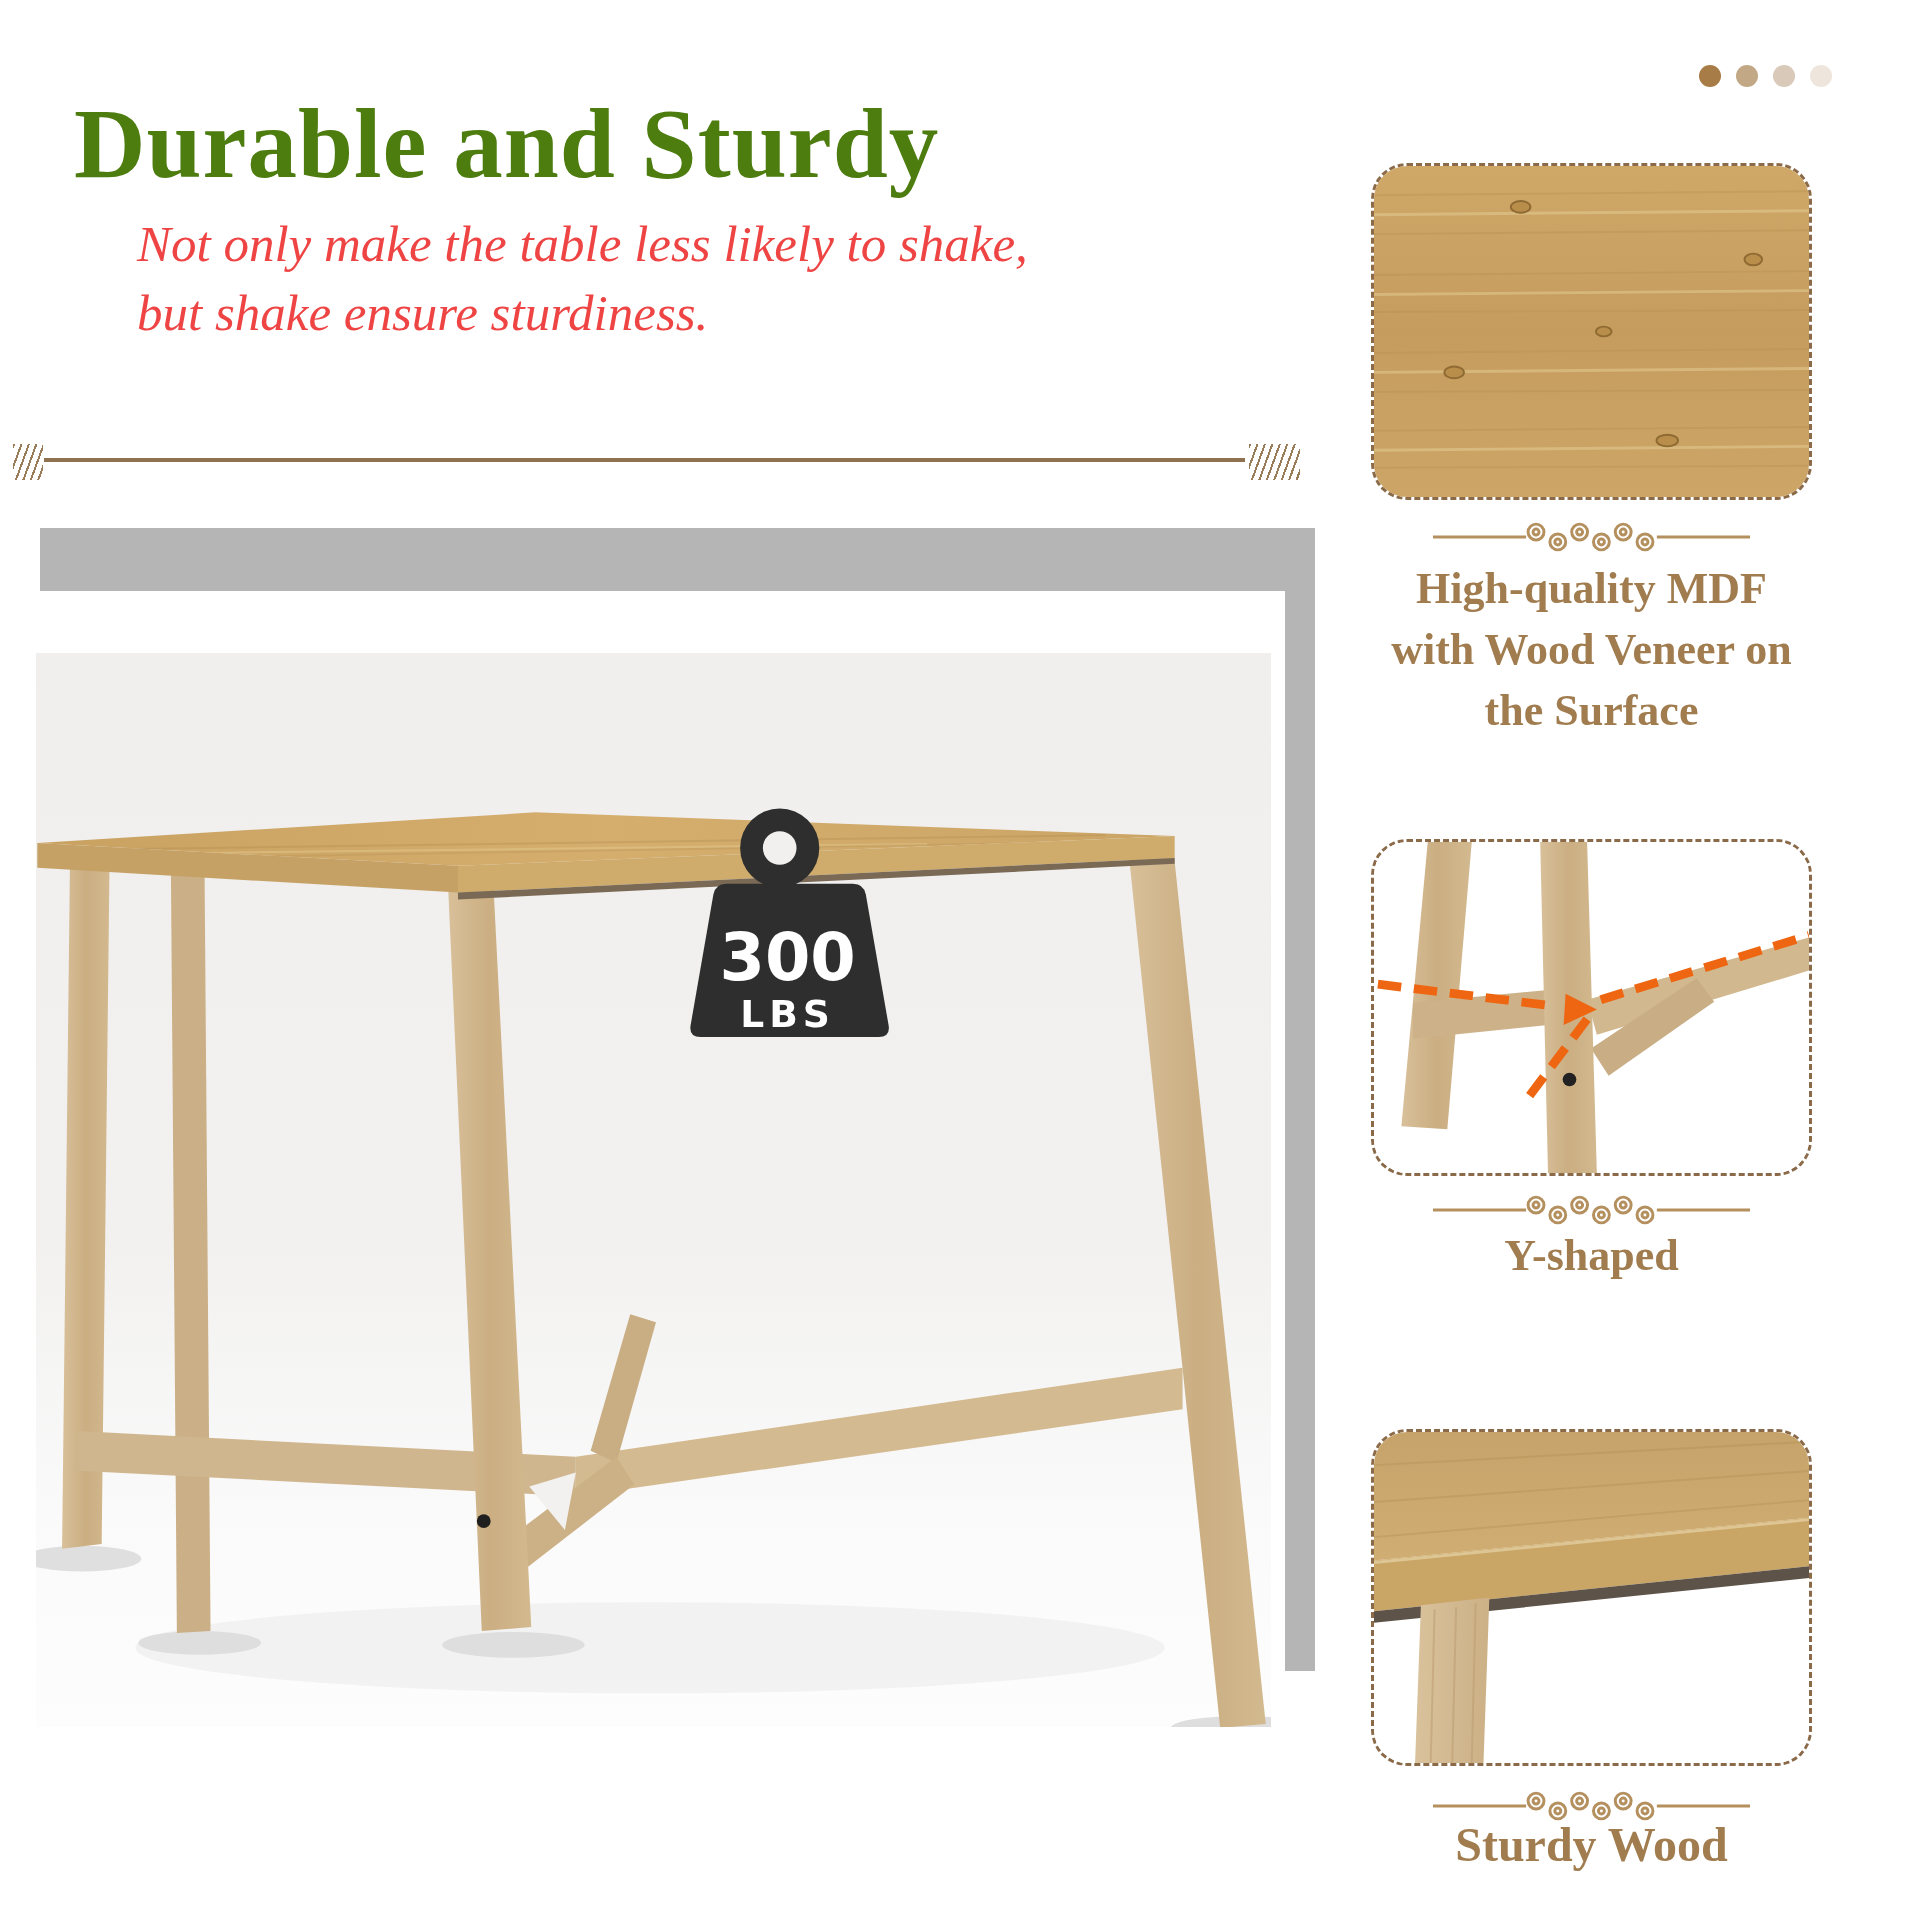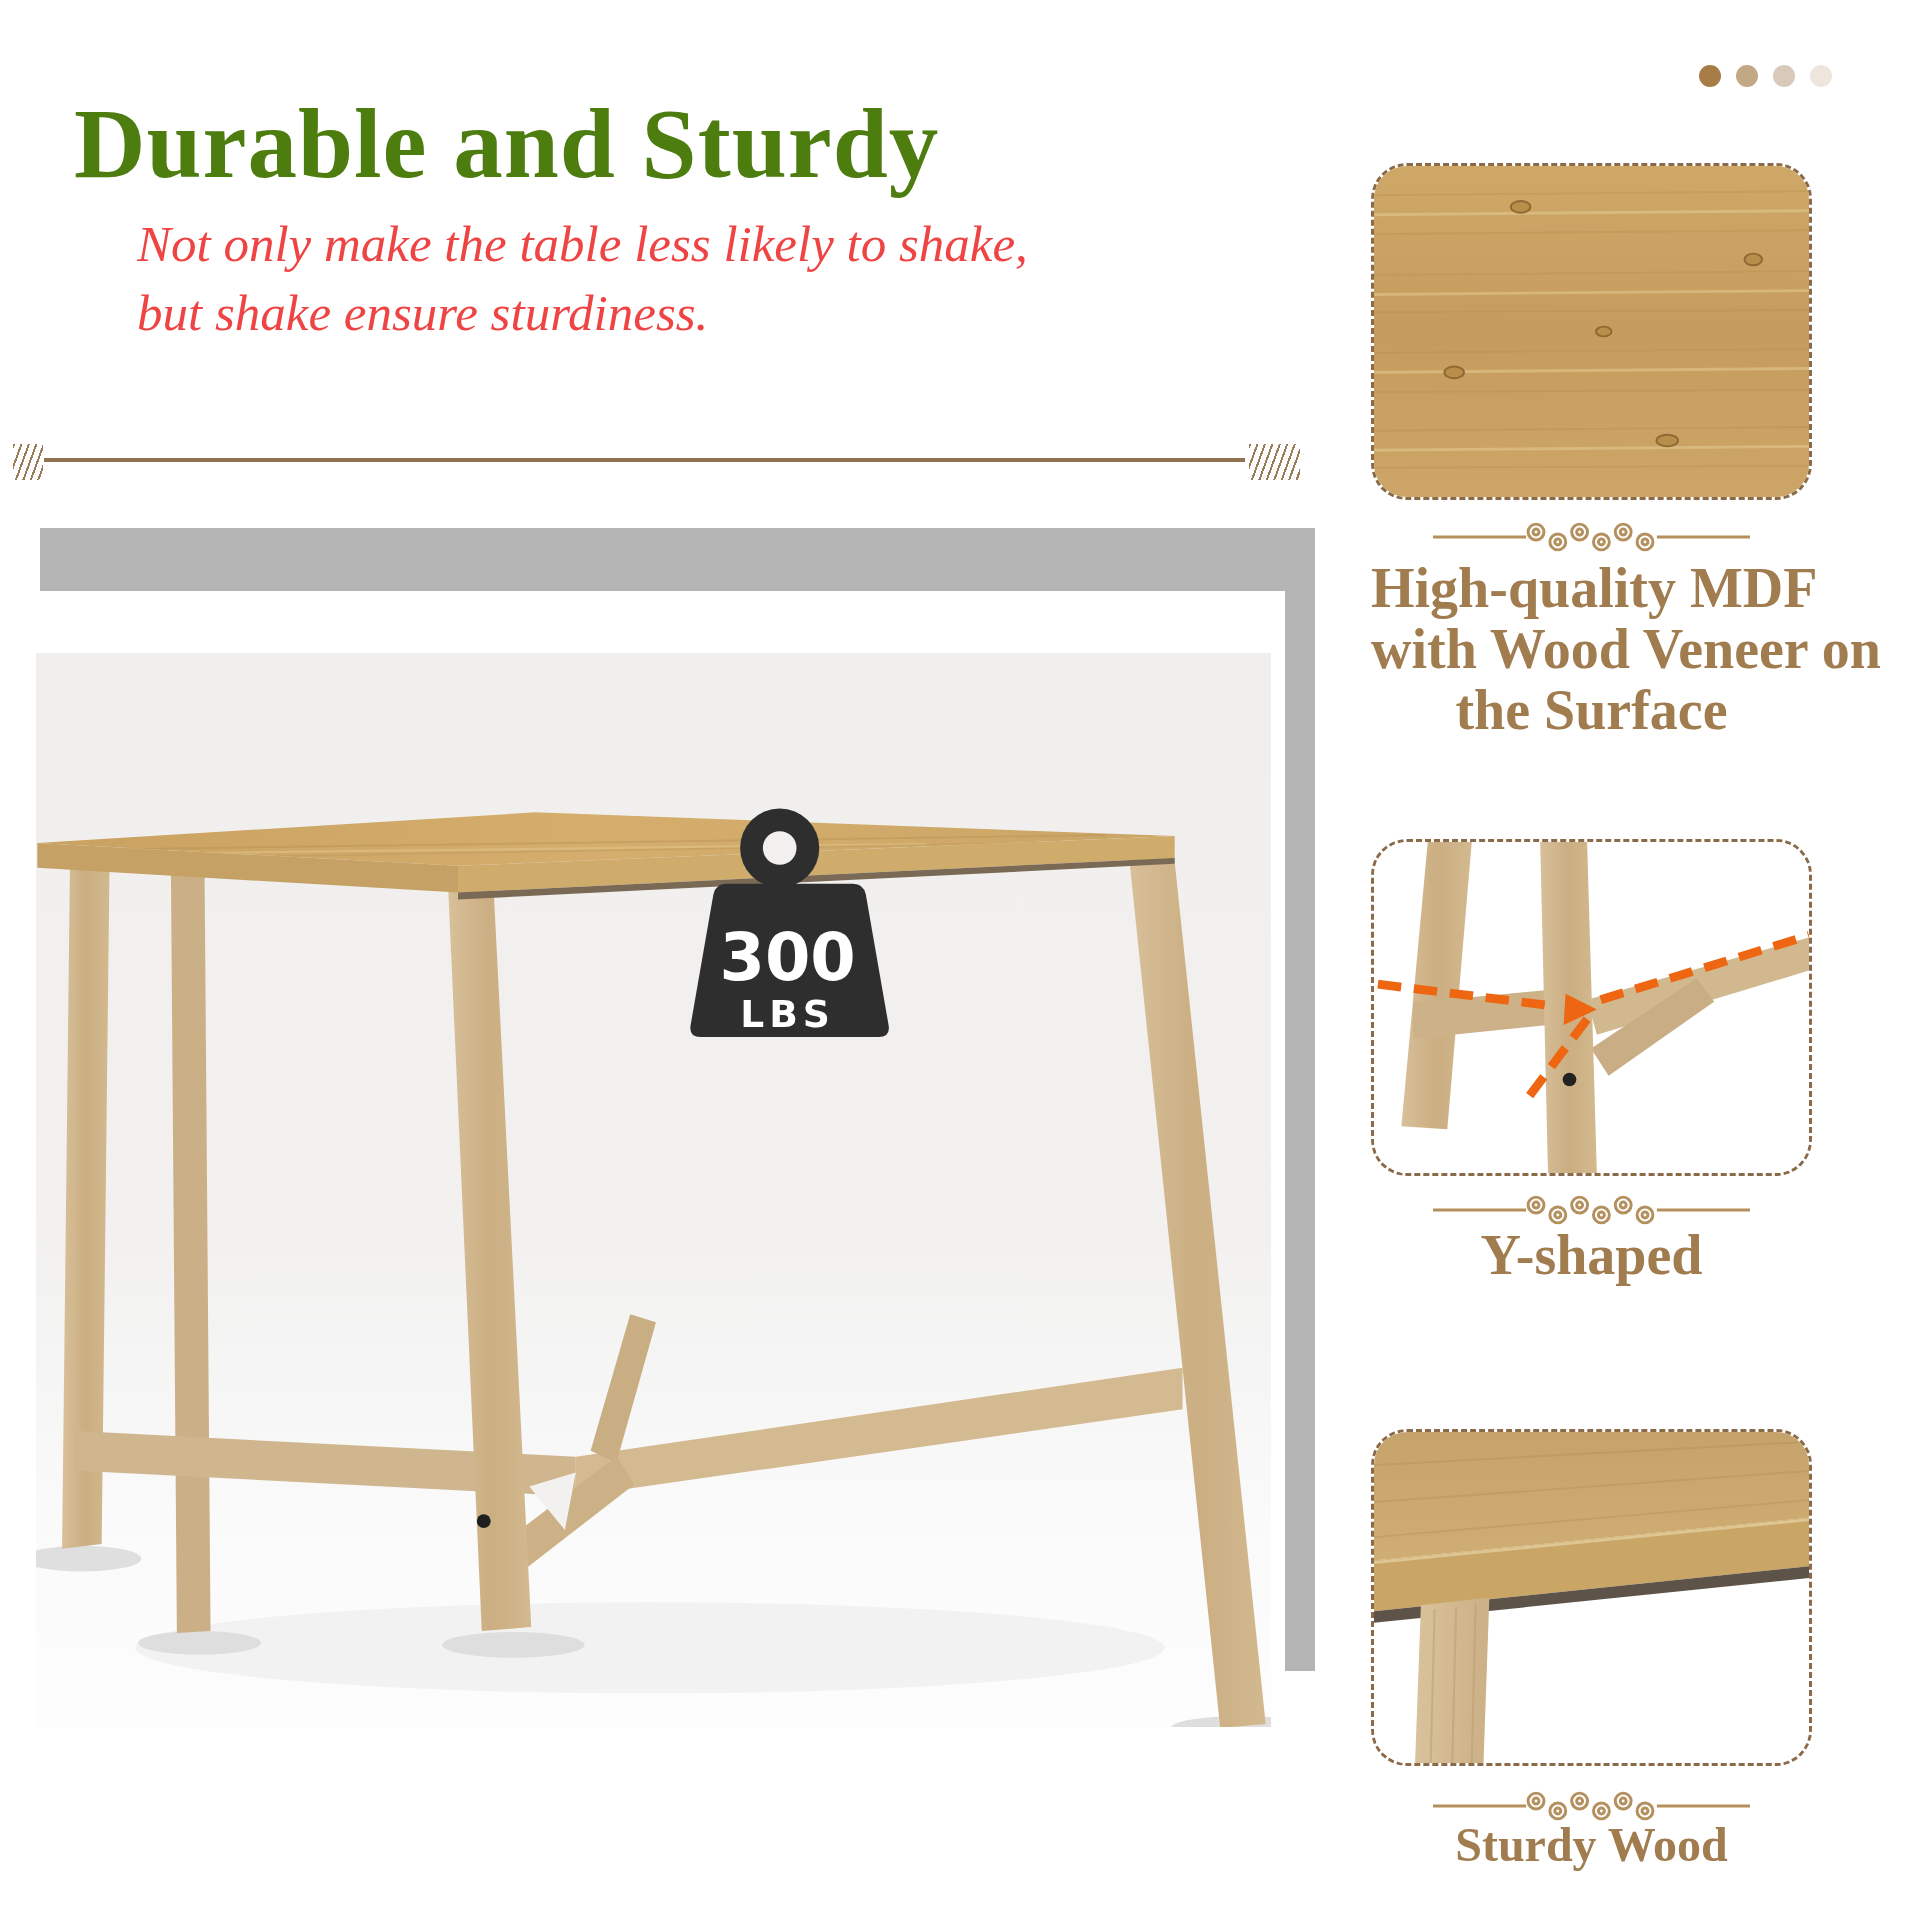--- a/index.html
+++ b/index.html
@@ -45,21 +45,21 @@
   .fbox svg{display:block;width:100%;height:100%;}
   .box1{top:163px;}
   .box2{top:839px;}
   .box3{top:1429px;}
   .flourish{position:absolute;left:1433px;width:317px;height:40px;}
   .f1{top:517px;}
   .f2{top:1190px;}
   .f3{top:1786px;}
   .caption{
     position:absolute;left:1371px;width:441px;text-align:center;
-    font-weight:bold;color:#a07c4f;font-size:56px;line-height:61px;white-space:nowrap;
+    font-weight:bold;color:#a07c4f;font-size:44px;line-height:61px;white-space:nowrap;
   }
   .c1{top:558px;}
   .c2{top:1225px;}
   .c3{top:1814px;font-size:48px;}
   .caption span{display:block;}
 </style>
 </head>
 <body>
 
 <div class="dots">

